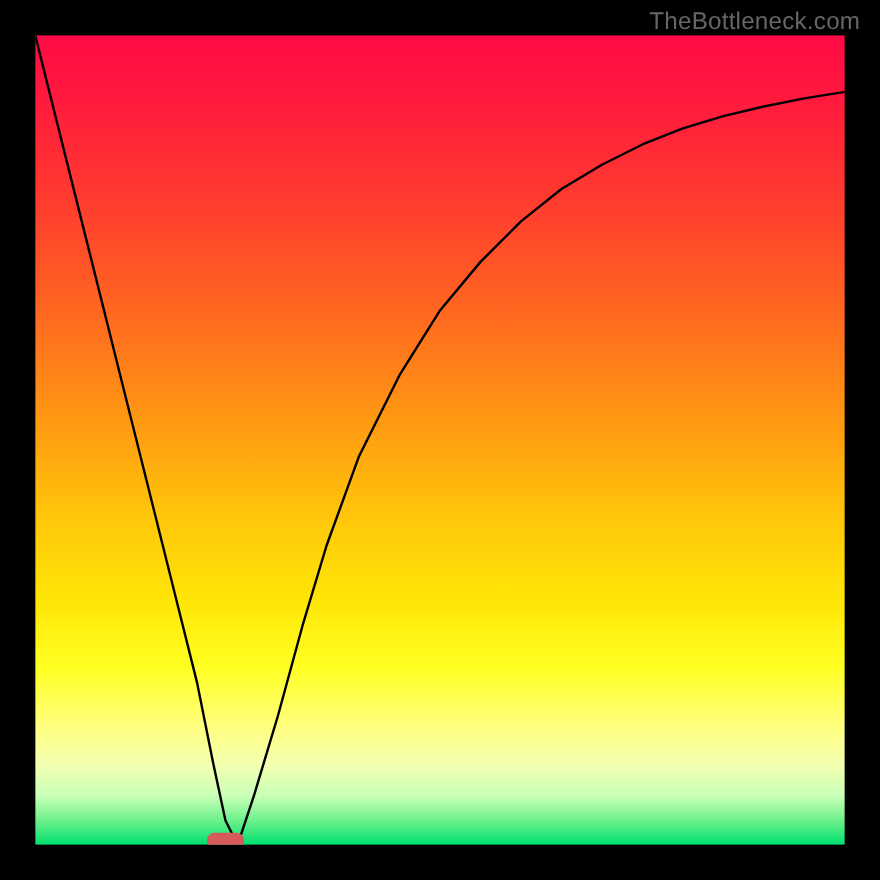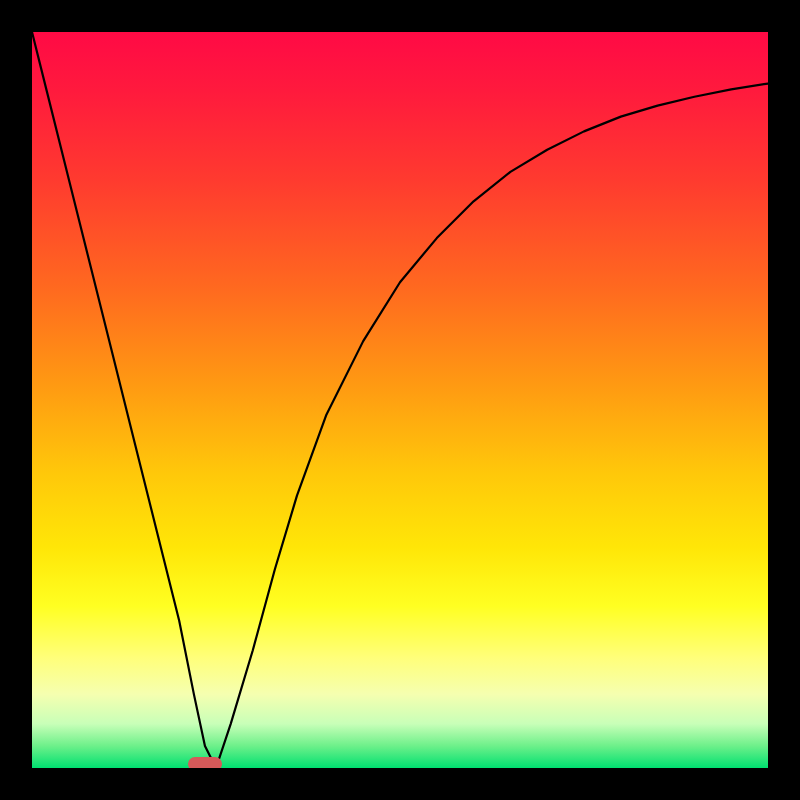--- a/index.html
+++ b/index.html
@@ -67,20 +67,21 @@
     border-radius: 7px;
     background: #d65a5a;
     transform: translate(-50%, -50%);
   }
 </style>
 </head>
 <body>
 
 <div class="frame">
 
+  <div class="attribution">TheBottleneck.com</div>
 
   <div class="plot-area">
     <div class="gradient"></div>
 
     <svg class="curve" viewBox="0 0 736 736" preserveAspectRatio="none">
       <path id="curve-path" fill="none" stroke="#000" stroke-width="2.2" stroke-linejoin="round" stroke-linecap="round" d="M0.00 0.00 L14.72 58.88 L36.80 147.20 L58.88 235.52 L80.96 323.84 L103.04 412.16 L125.12 500.48 L147.20 588.80 L161.92 662.40 L172.96 713.92 L184.00 736.00 L198.72 691.84 L220.80 618.24 L242.88 537.28 L264.96 463.68 L294.40 382.72 L331.20 309.12 L368.00 250.24 L404.80 206.08 L441.60 169.28 L478.40 139.84 L515.20 117.76 L552.00 99.36 L588.80 84.64 L625.60 73.60 L662.40 64.77 L699.20 57.41 L736.00 51.52"></path>
     </svg>
 
     <div id="opt-marker" class="marker" style="left: 172.96px; top: 732.32px; background: rgb(214, 90, 90);"></div>
   </div>

